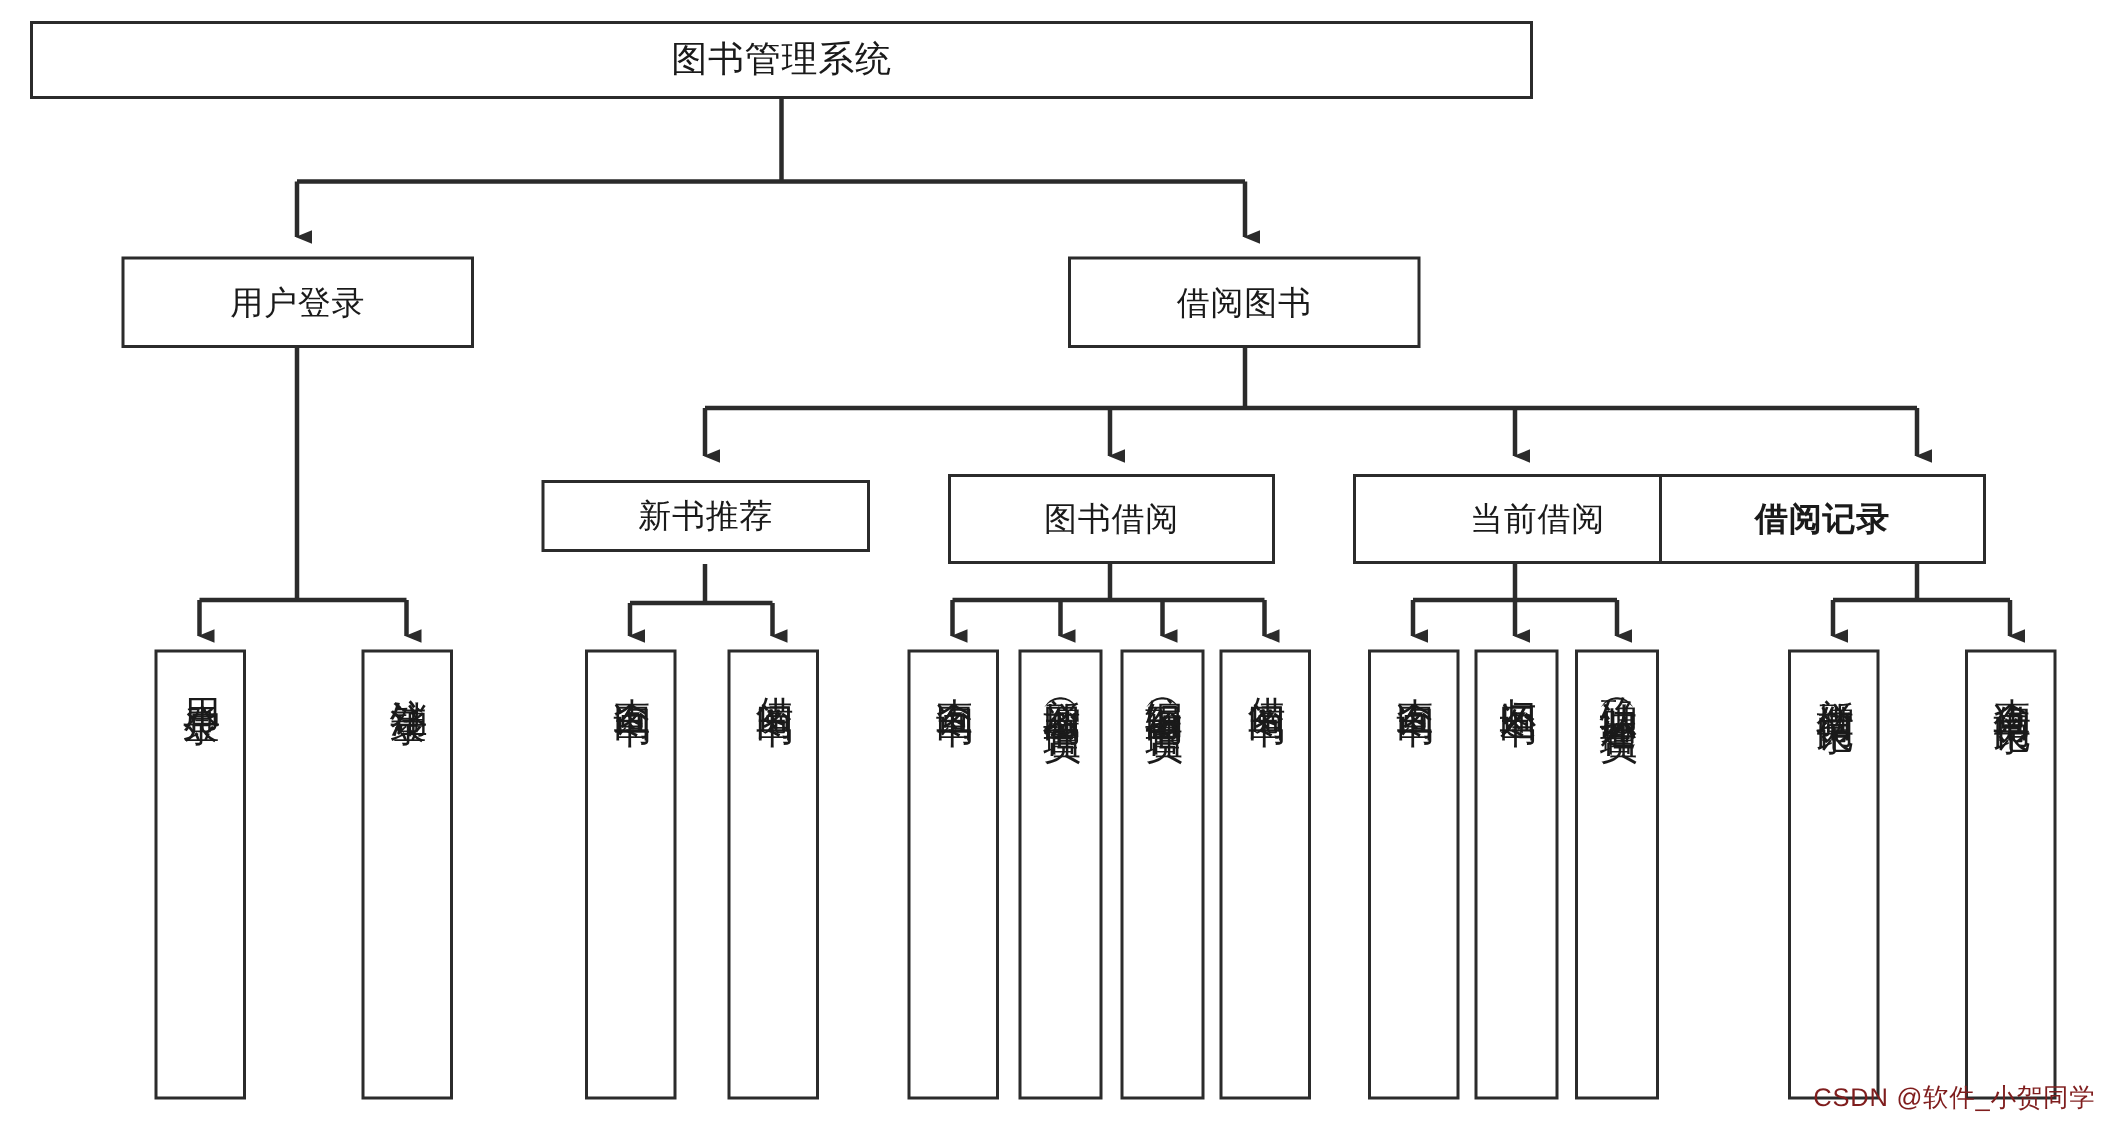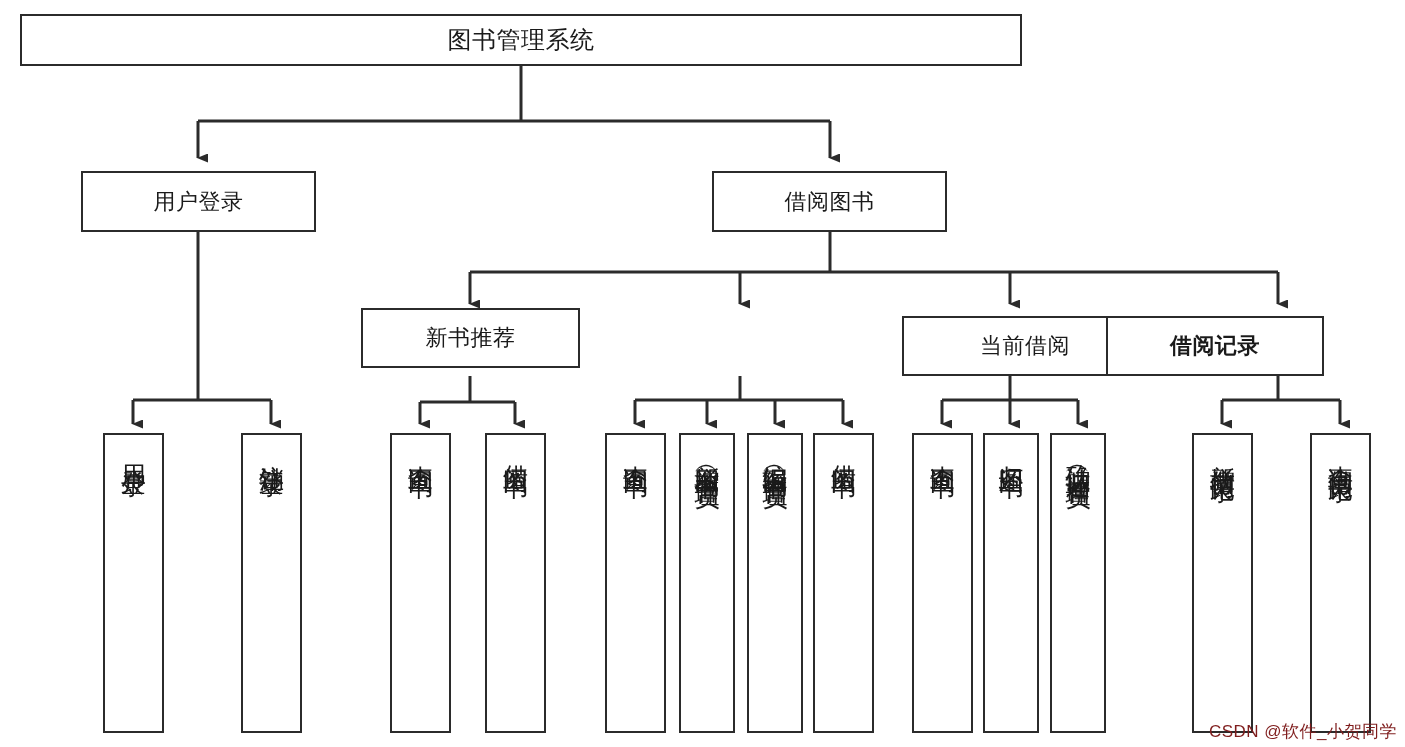--- a/index.html
+++ b/index.html
@@ -102,22 +102,25 @@
     <span class="lbl">图书管理系统</span>
   </div>
 
   <div class="node horiz" style="left:81px;top:171px;width:235px;height:61px;">
     <span class="lbl">用户登录</span>
   </div>
   <div class="node horiz" style="left:712px;top:171px;width:235px;height:61px;">
     <span class="lbl">借阅图书</span>
   </div>
 
-  <div class="node horiz" style="left:361px;top:308px;width:219px;height:60px;">
+  <div class="node horiz" style="left:361px;top:320px;width:219px;height:48px;">
     <span class="lbl">新书推荐</span>
+  </div>
+  <div class="node horiz" style="left:632px;top:316px;width:218px;height:60px;">
+    <span class="lbl">图书借阅</span>
   </div>
   <div class="node horiz" style="left:902px;top:316px;width:246px;height:60px;">
     <span class="lbl">当前借阅</span>
   </div>
   <div class="node horiz" style="left:1106px;top:316px;width:218px;height:60px;font-weight:bold;">
     <span class="lbl">借阅记录</span>
   </div>
 
   <div class="node leaf" style="left:103px;top:433px;width:61px;height:300px;">
     <span class="lbl">用户登录</span>

